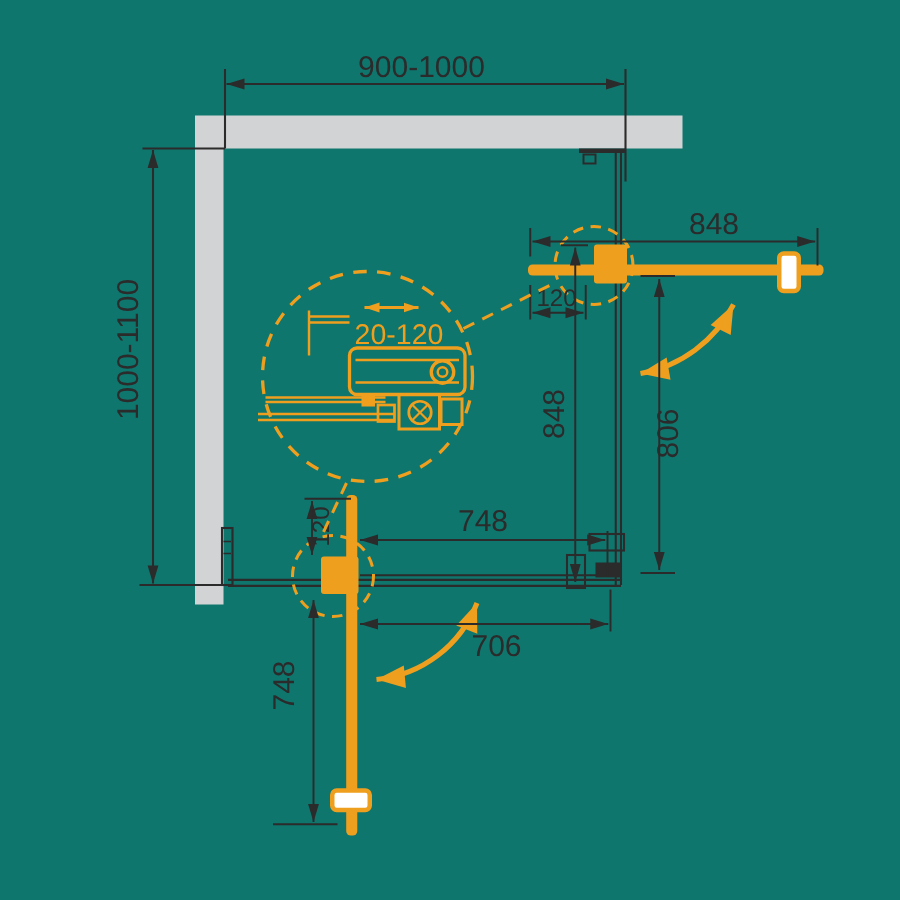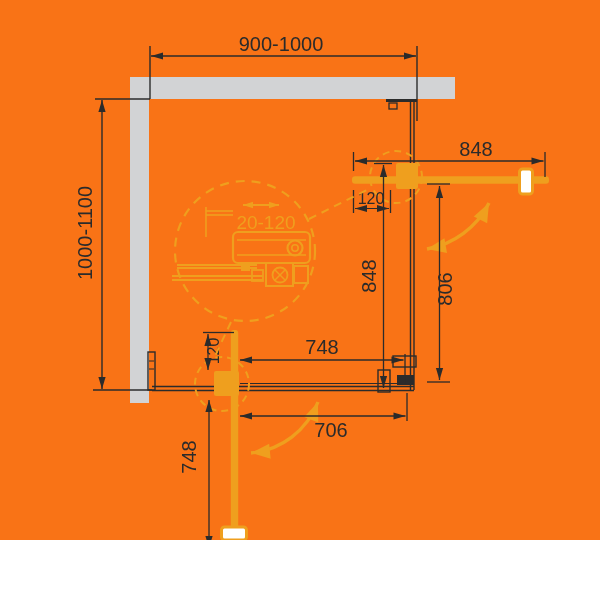--- a/index.html
+++ b/index.html
@@ -1,16 +1,16 @@
 <!DOCTYPE html>
 <html><head>
 <meta charset="utf-8">
 <style>
   html,body{margin:0;padding:0;background:#ffffff;}
-  .canvas{position:relative;width:600px;height:540px;background:#f97316;overflow:hidden;
+  .canvas{position:relative;width:600px;height:600px;background:#0f766e;overflow:hidden;
           font-family:"Liberation Sans",sans-serif;}
   svg{display:block}
   text{font-family:"Liberation Sans",sans-serif;fill:#2b2b2b;}
   .dim{font-size:20px;}
   .dim-small{font-size:16px;}
   .dim-orange{font-size:19px;fill:#ef9f1e;}
   .dk{stroke:#2b2b2b;fill:none;}
   .og{stroke:#ef9f1e;fill:none;}
 </style>
 </head>

